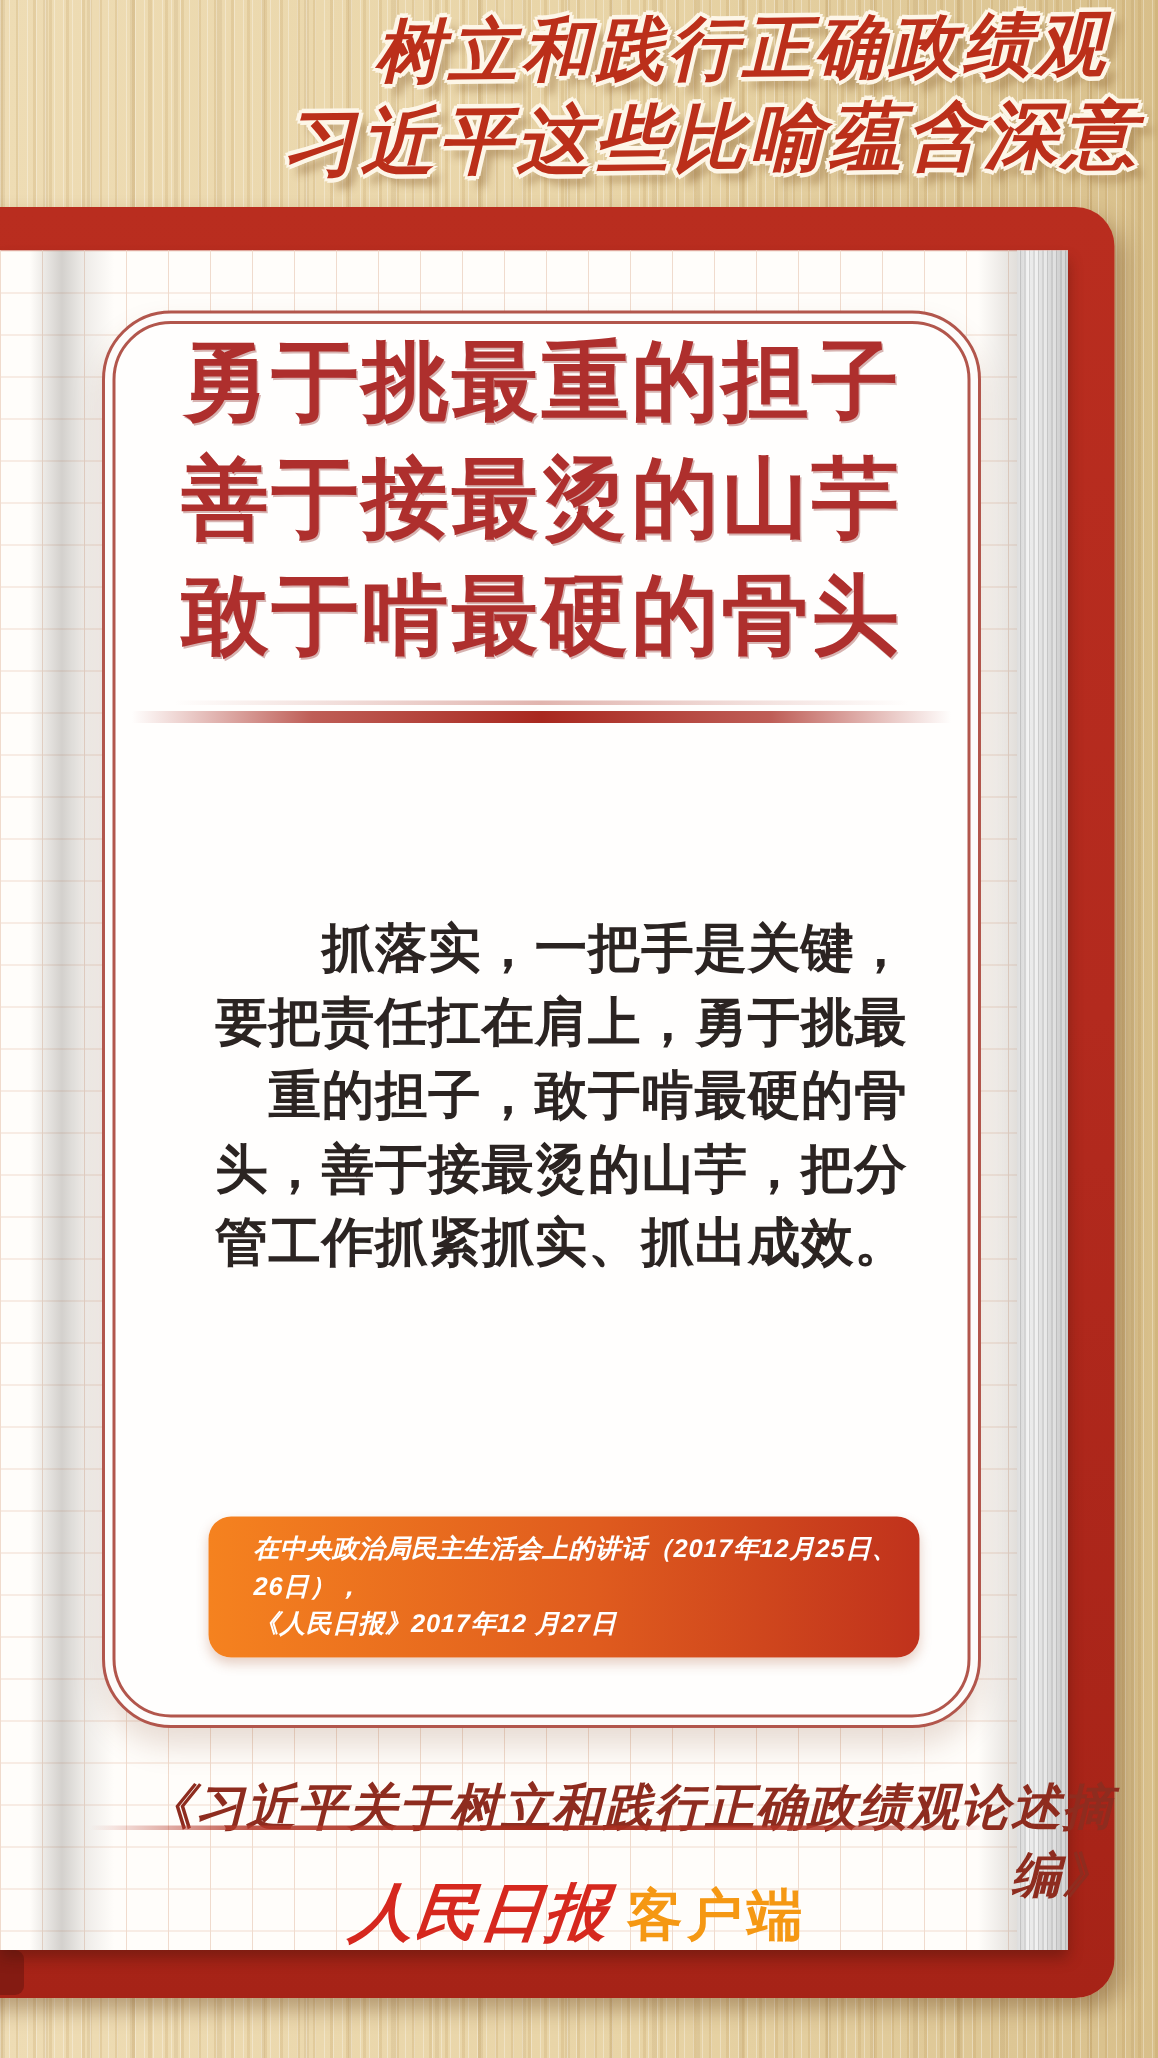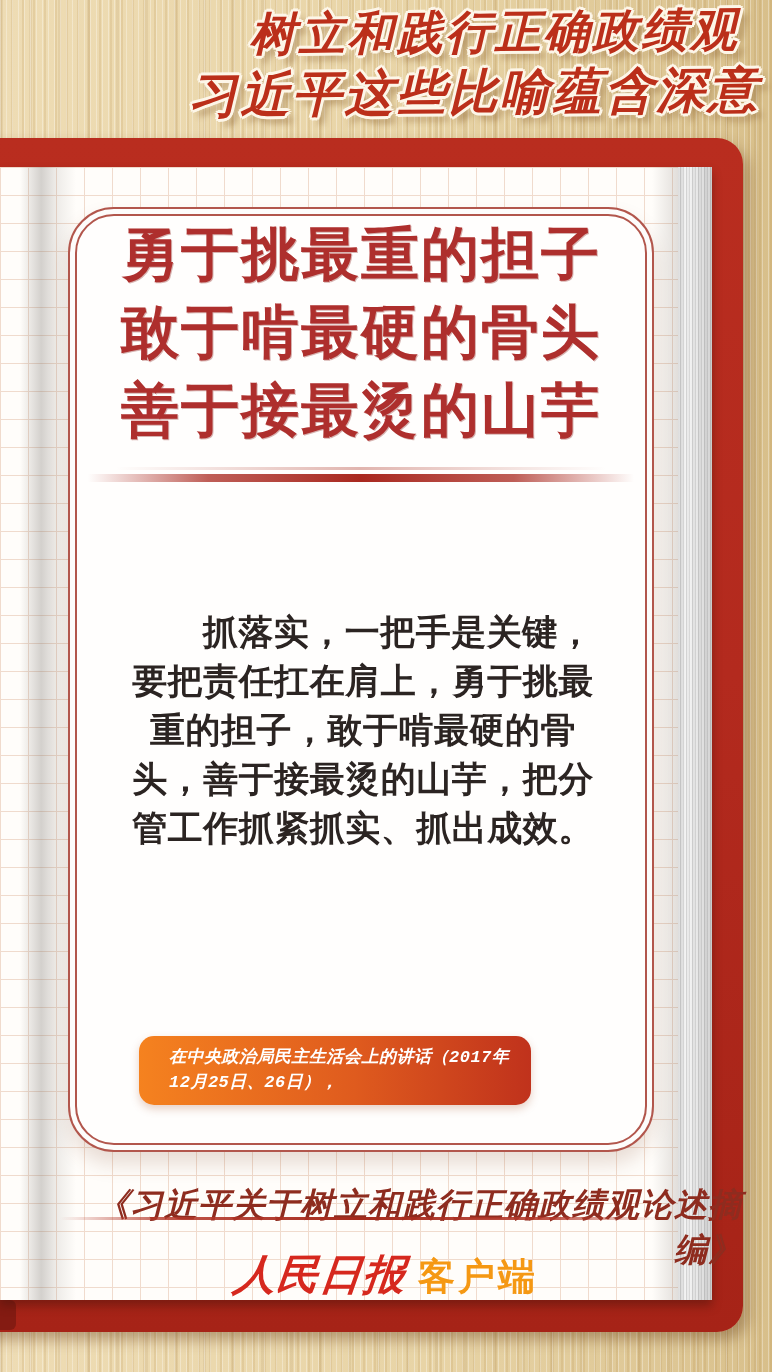--- a/index.html
+++ b/index.html
@@ -117,30 +117,30 @@
     content:"";position:absolute;left:5%;right:5%;top:-7px;height:3px;
     background:linear-gradient(90deg, rgba(200,120,110,0), rgba(200,120,110,.55), rgba(200,120,110,0));
   }
   .body-text{
     margin:126px 40px 0 44px;
     font-size:35px;line-height:49px;
     font-weight:600;
     color:var(--body-text,#2b2422);
     text-indent:2em;
     letter-spacing:.5px;
-    text-align:center;
+    text-align:right;
   }
   .source-label{
     position:absolute;left:62px;bottom:38px;
-    width:392px;box-sizing:border-box;
+    width:474px;box-sizing:border-box;
     border-radius:15px;
     padding:9px 14px 10px 30px;
     background:linear-gradient(90deg, var(--label-gradient-start,#f5821f) 0%, #df5b1e 55%, var(--label-gradient-end,#c0321c) 100%);
     color:#ffffff;
-    font-family:Liberation Mono, monospace;
+    font-family:Liberation Sans, sans-serif;
     font-weight:bold;font-style:italic;
     font-size:17px;line-height:25px;
     letter-spacing:.5px;
     box-shadow:0 4px 8px rgba(160,70,30,.25);
   }
   
   .book-title{
     position:absolute;left:30px;top:1016px;width:100%;
     text-align:right;
     font-size:33px;font-weight:bold;font-style:italic;
@@ -191,27 +191,28 @@
 
   <div class="page">
     <div class="fold-shadow"></div>
     <div class="page-right-shade"></div>
     <div class="page-stack"></div>
 
     <div class="card">
       <div class="card-inner">
         <div class="card-title">
           <div>勇于挑最重的担子</div>
+          <div>善于接最烫的山芋</div>
           <div>敢于啃最硬的骨头</div>
-          <div>善于接最烫的山芋</div>
         </div>
         <div class="divider"></div>
         <p class="body-text">抓落实，一把手是关键，要把责任扛在肩上，勇于挑最重的担子，敢于啃最硬的骨头，善于接最烫的山芋，把分管工作抓紧抓实、抓出成效。</p>
         <div class="source-label">
           <div>在中央政治局民主生活会上的讲话（2017年12月25日、26日），</div>
+          <div>《人民日报》2017年12 月27日</div>
         </div>
       </div>
     </div>
 
     <div class="book-title">《习近平关于树立和践行正确政绩观论述摘编》</div>
     <div class="footer-line"></div>
     <div class="logo-row">
       <span class="logo-masthead">人民日报</span>
       <span class="logo-client">客户端</span>
     </div>

